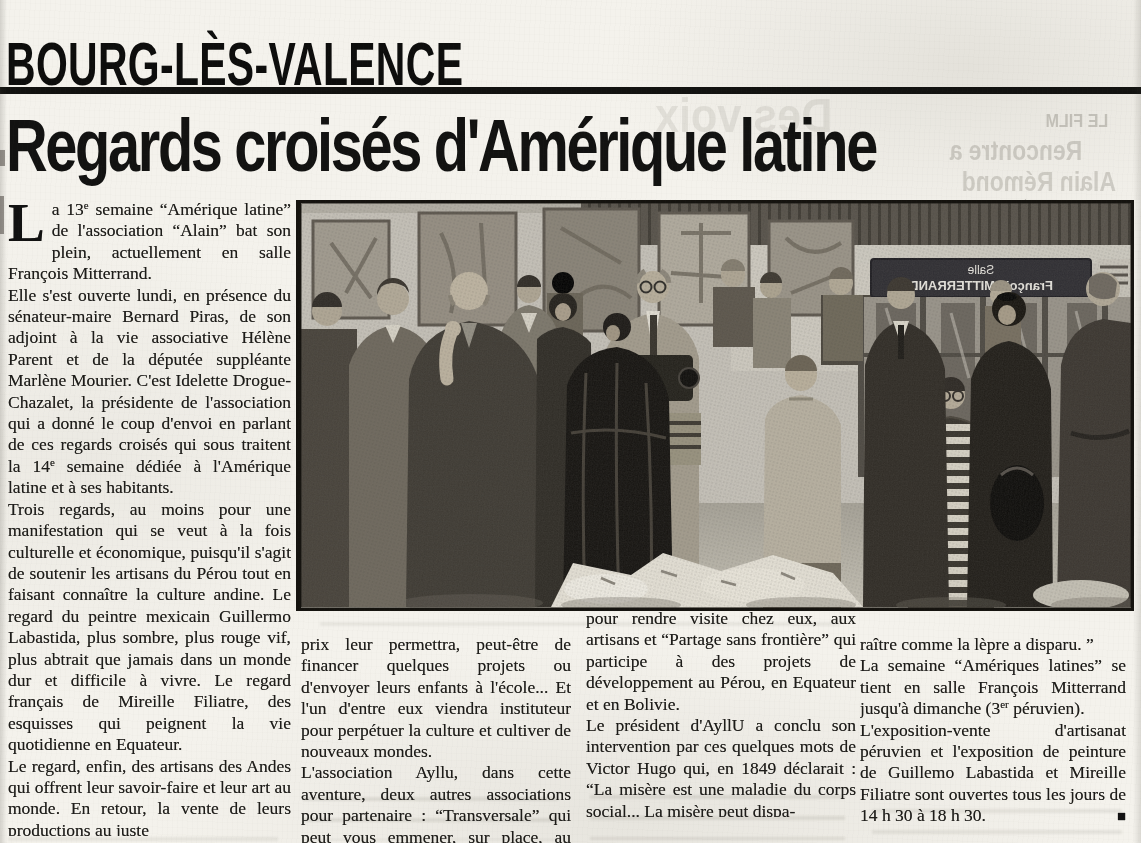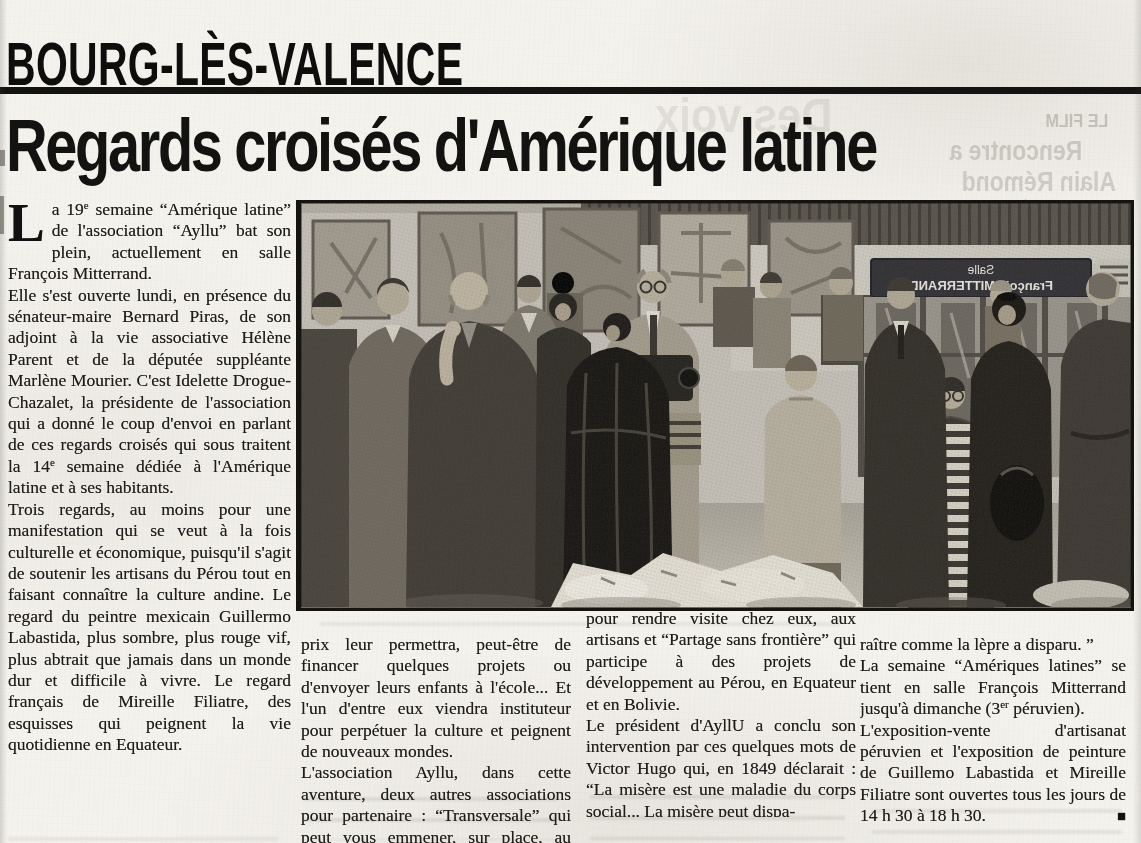--- a/index.html
+++ b/index.html
@@ -77,23 +77,24 @@
   <div class="kicker">BOURG-LÈS-VALENCE</div>
   <div class="kicker-rule"></div>
   <h1 class="headline" style="margin:0">Regards croisés d'Amérique latine</h1>
 
   <div class="edge-left"></div>
   <div class="edge-right"></div>
   <div class="edge-mark" style="left:0;top:150px;width:5px;height:16px"></div>
   <div class="edge-mark" style="left:0;top:196px;width:4px;height:38px"></div>
 
   <div id="col1" class="col">
-    <p><span class="dropcap">L</span><span>a 19</span><sup class="s">e</sup><span> semaine “Amérique latine” de l'association “Ayllu” bat son plein, actuellement en salle François Mitterrand.</span></p>
+    <p><span class="dropcap">L</span><span>a 13</span><sup class="s">e</sup><span> semaine “Amérique latine” de l'association “Alain” bat son plein, actuellement en salle François Mitterrand.</span></p>
     <p><span>Elle s'est ouverte lundi, en présence du sénateur-maire Bernard Piras, de son adjoint à la vie associative Hélène Parent et de la députée suppléante Marlène Mourier. C'est Idelette Drogue-Chazalet, la présidente de l'association qui a donné le coup d'envoi en parlant de ces regards croisés qui sous traitent la 14</span><sup class="s">e</sup><span> semaine dédiée à l'Amérique latine et à ses habitants.</span></p>
     <p>Trois regards, au moins pour une manifestation qui se veut à la fois culturelle et économique, puisqu'il s'agit de soutenir les artisans du Pérou tout en faisant connaître la culture andine. Le regard du peintre mexicain Guillermo Labastida, plus sombre, plus rouge vif, plus abtrait que jamais dans un monde dur et difficile à vivre. Le regard français de Mireille Filiatre, des esquisses qui peignent la vie quotidienne en Equateur.</p>
+    <p>Le regard, enfin, des artisans des Andes qui offrent leur savoir-faire et leur art au monde. En retour, la vente de leurs productions au juste</p>
   </div>
 
   <div id="photo">
     <svg viewBox="0 0 830 405" preserveAspectRatio="none">
       <defs>
         <pattern id="halftone" width="3.6" height="3.6" patternUnits="userSpaceOnUse" patternTransform="rotate(15)">
           <circle cx="1.8" cy="1.8" r=".85" fill="#262420" opacity=".10"></circle>
         </pattern>
         <pattern id="slats" width="10" height="42" patternUnits="userSpaceOnUse">
           <rect width="10" height="42" fill="#57524a"></rect>
@@ -315,21 +316,21 @@
         <ellipse cx="800" cy="402" rx="50" ry="8"></ellipse>
       </g>
 
       <rect width="830" height="405" fill="url(#halftone)"></rect>
       <rect width="830" height="405" filter="url(#grain)" opacity=".35"></rect>
       <rect width="830" height="405" fill="none" stroke="#201e1a" stroke-width="2" opacity=".5"></rect>
     </svg>
   </div>
 
   <div id="col2" class="col">
-    <p>prix leur permettra, peut-être de financer quelques projets ou d'envoyer leurs enfants à l'école... Et l'un d'entre eux viendra instituteur pour perpétuer la culture et peignent de nouveaux mondes.</p>
+    <p>prix leur permettra, peut-être de financer quelques projets ou d'envoyer leurs enfants à l'école... Et l'un d'entre eux viendra instituteur pour perpétuer la culture et cultiver de nouveaux mondes.</p>
     <p>L'association Ayllu, dans cette aventure, deux autres associations pour partenaire : “Transversale” qui peut vous emmener, sur place, au Pérou,</p>
   </div>
   <div id="col3" class="col">
     <p>pour rendre visite chez eux, aux artisans et “Partage sans frontière” qui participe à des projets de développement au Pérou, en Equateur et en Bolivie.</p>
     <p>Le président d'AyllU a conclu son intervention par ces quelques mots de Victor Hugo qui, en 1849 déclarait : “La misère est une maladie du corps social... La misère peut dispa-</p>
   </div>
   <div id="col4" class="col">
     <p>raître comme la lèpre a disparu. ”</p>
     <p><span>La semaine “Amériques latines” se tient en salle François Mitterrand jusqu'à dimanche (3</span><sup class="s">er</sup><span> péruvien).</span></p>
     <p><span>L'exposition-vente d'artisanat péruvien et l'exposition de peinture de Guillemo Labastida et Mireille Filiatre sont ouvertes tous les jours de 14 h 30 à 18 h 30.</span> <span class="endmark">■</span></p>

